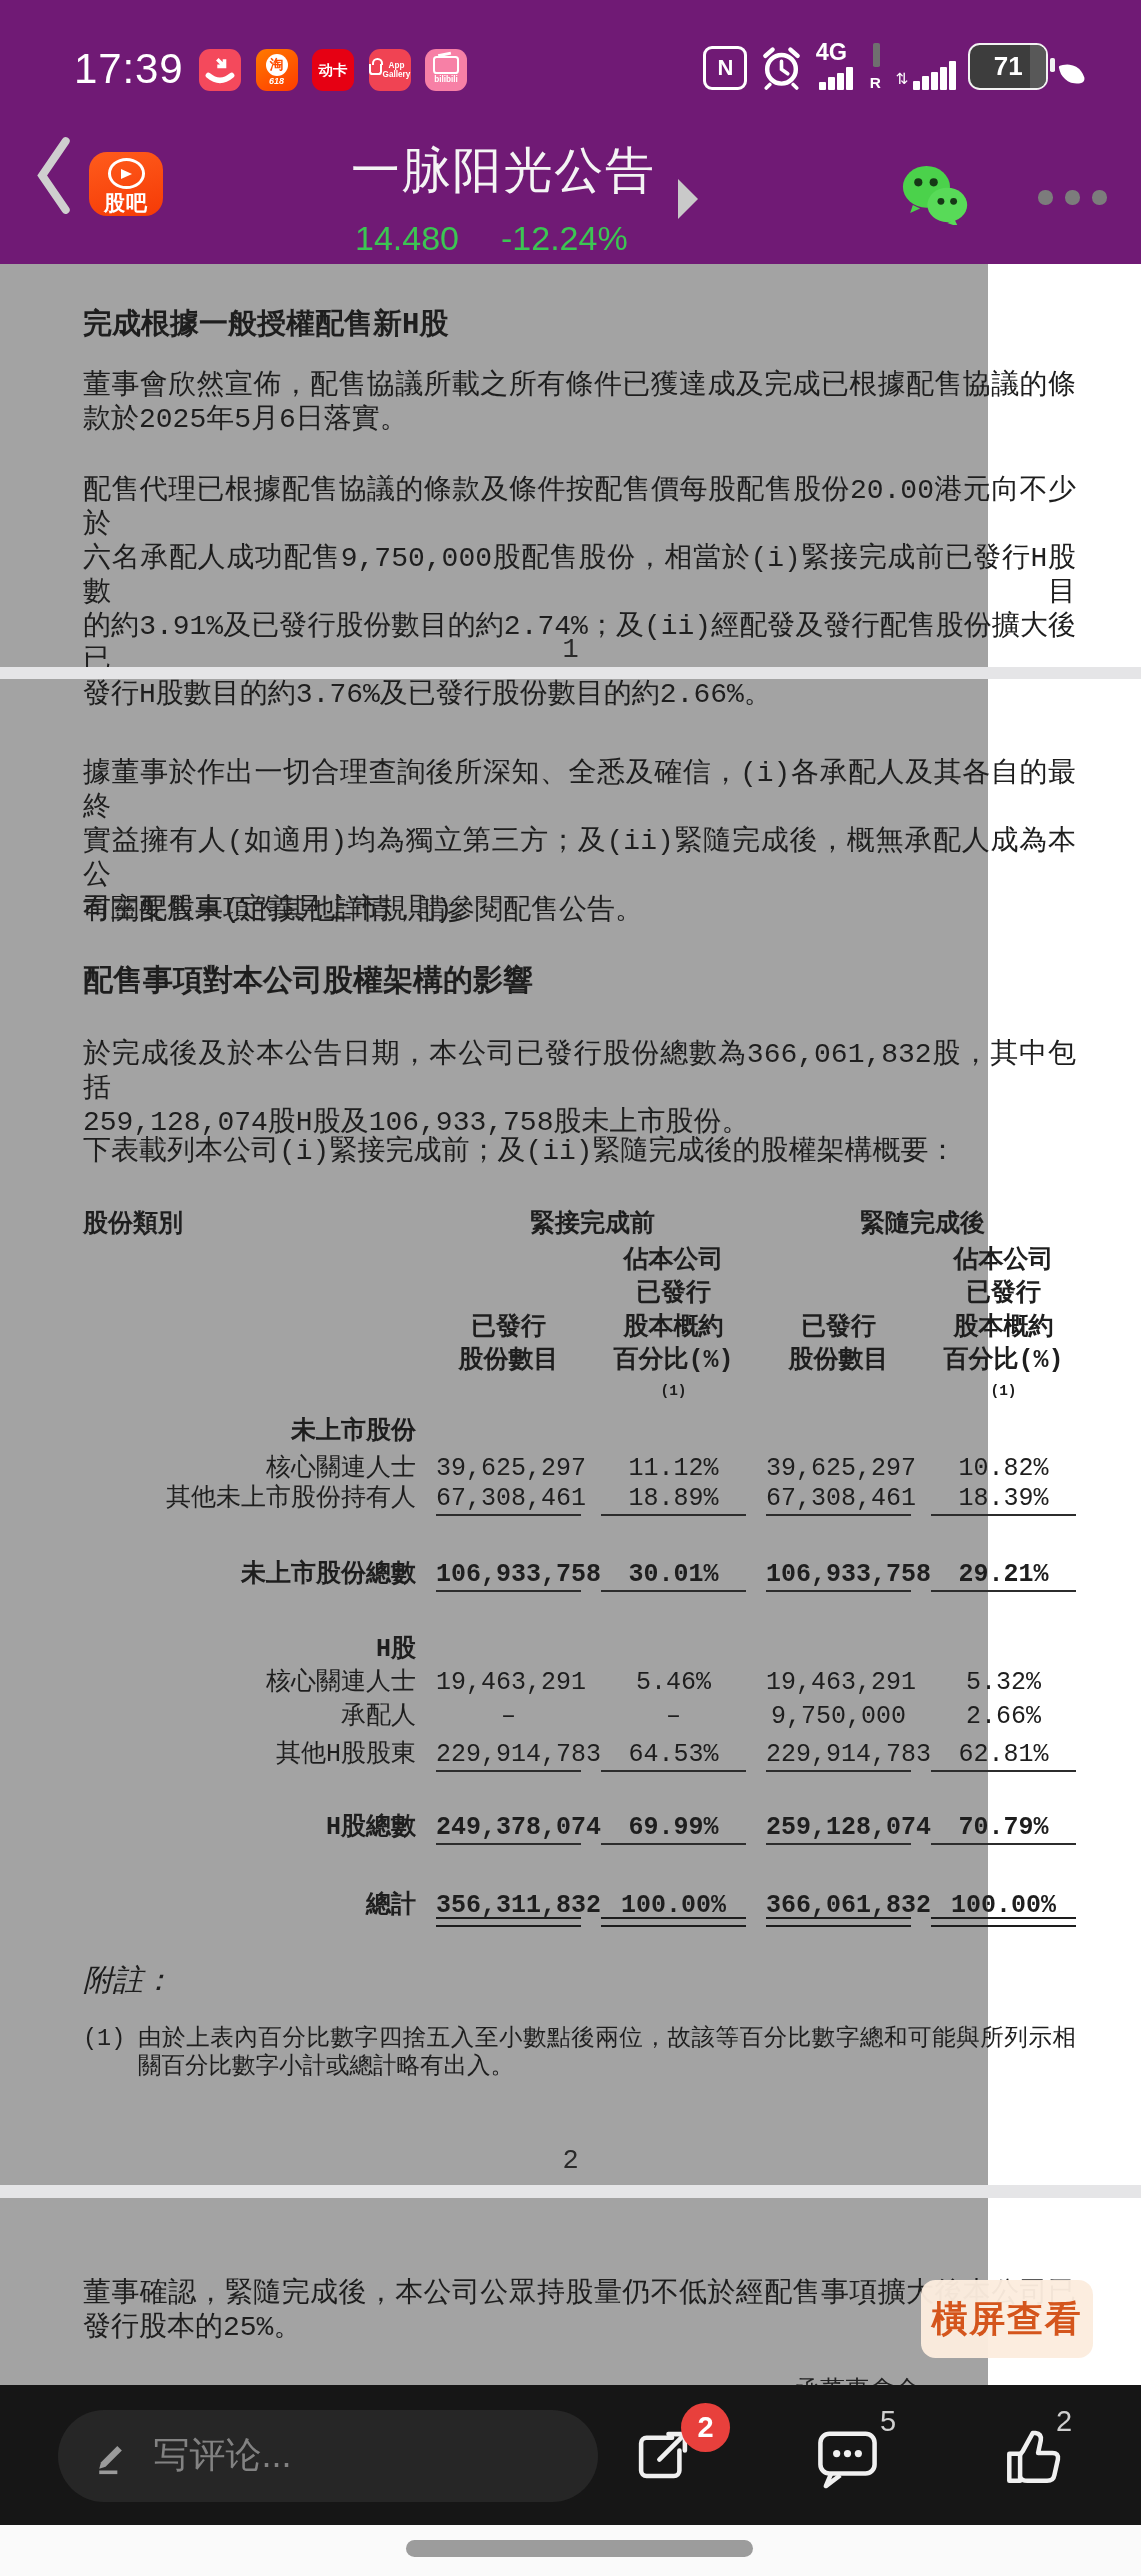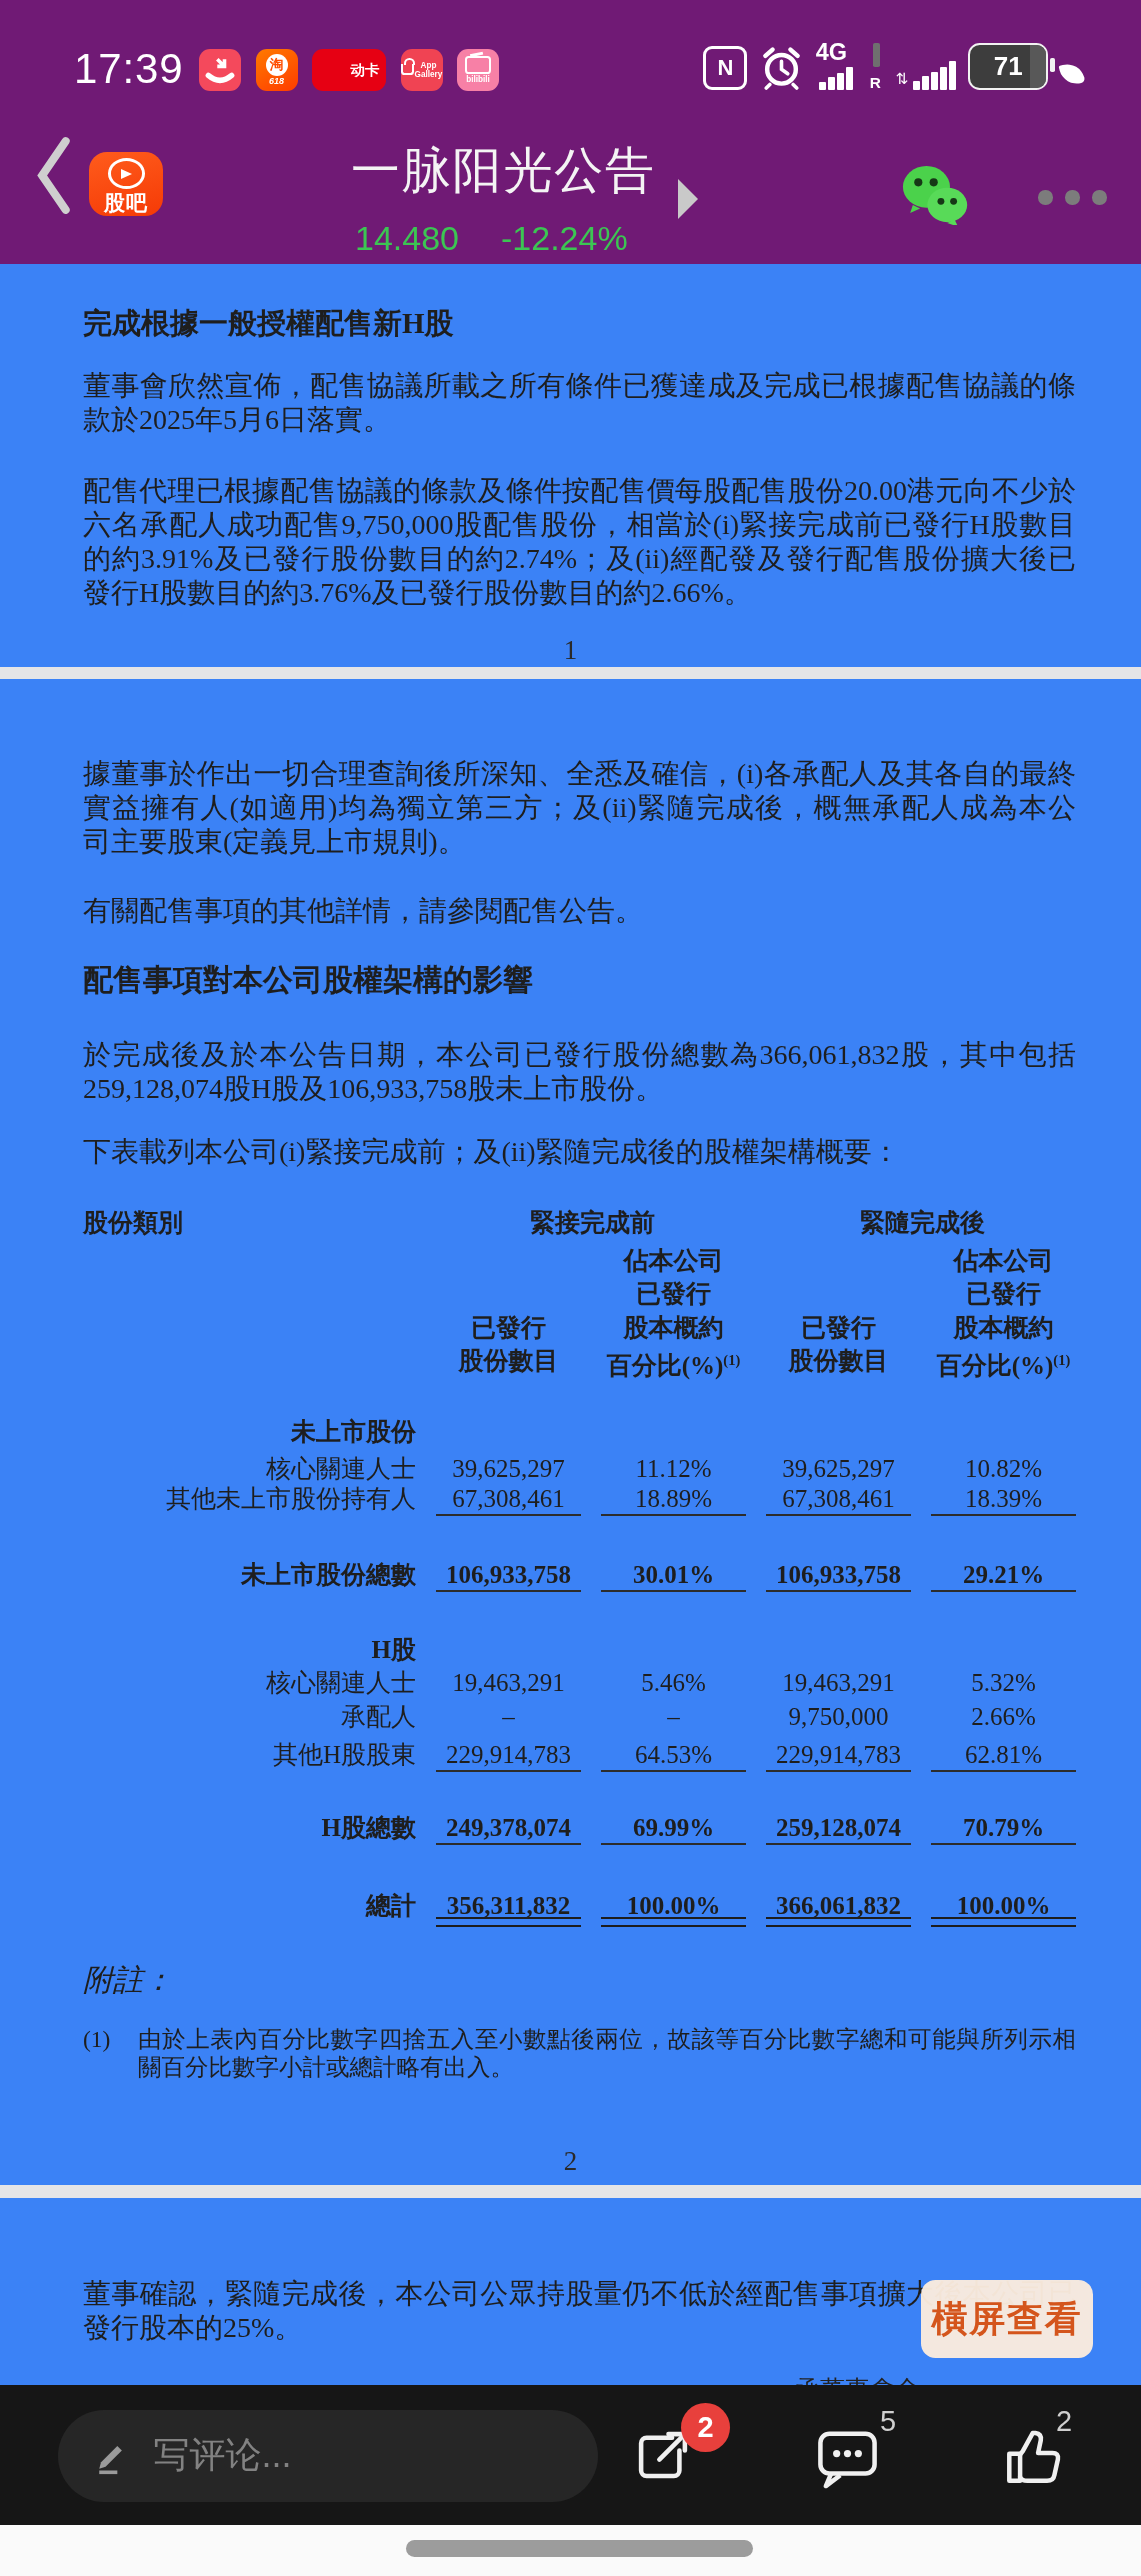--- a/index.html
+++ b/index.html
@@ -10,21 +10,21 @@
   .apphead{position:absolute;left:0;top:0;width:1141px;height:264px;background:#701a75;}
   .time{position:absolute;left:74px;top:45px;font-size:42px;color:#fff;letter-spacing:0.9px;}
   .notif{position:absolute;left:199px;top:49px;display:flex;gap:14.5px;}
   .appico{width:42px;height:42px;border-radius:11px;position:relative;overflow:hidden;
     display:flex;align-items:center;justify-content:center;color:#fff;}
   .ico-call{background:#f4495c;}
   .ico-tb{background:linear-gradient(150deg,#ff7a00,#ff3c00);flex-direction:column;}
   .ico-tb .circ{width:22px;height:22px;border-radius:50%;background:#fff;color:#ff4e00;
     font-size:13.6px;line-height:22px;text-align:center;font-weight:bold;margin-top:1.8px;}
   .ico-tb .s618{font-size:9px;font-style:italic;font-weight:bold;line-height:11px;}
-  .ico-dk{background:#e60013;font-weight:bold;font-size:14.5px;padding-left:32px;}
+  .ico-dk{background:#e60013;font-weight:bold;font-size:14.5px;}
   .ico-ag{background:#f04353;flex-direction:row;font-size:8.2px;line-height:9px;text-align:center;font-weight:bold;}
   .ico-ag .bag{width:16.3px;height:9px;border:2.7px solid #fff;border-top:none;border-radius:0 0 3.6px 3.6px;margin-bottom:0.9px;position:relative;}
   .ico-ag .bag::before{content:"";position:absolute;left:1.8px;top:-6.3px;width:7.2px;height:5.4px;border:2.7px solid #fff;border-bottom:none;border-radius:5.4px 5.4px 0 0;}
   .ico-bili{background:#f780a6;flex-direction:column;font-size:8.2px;font-weight:bold;}
   .ico-bili .tv{width:22px;height:13.6px;border:2.7px solid #fff;border-radius:3.6px;position:relative;margin-bottom:0.9px;}
   .ico-bili .tv::before{content:"";position:absolute;left:2.7px;top:-5.4px;width:12.7px;height:2.7px;background:#fff;transform:rotate(-12deg);}
   .sb-right{position:absolute;right:58px;top:43px;height:47px;display:flex;align-items:flex-end;gap:12.7px;color:#fff;}
   .nfc{width:38px;height:38px;border:3.6px solid #fff;border-radius:9px;font-weight:bold;
     font-size:22px;display:flex;align-items:center;justify-content:center;}
   .net{position:relative;width:67px;height:47px;}
@@ -52,22 +52,22 @@
   .gubaico .txt{font-size:21px;font-weight:bold;letter-spacing:0.9px;line-height:27px;}
   .navtitle{position:absolute;left:351px;top:138px;font-size:49px;color:#f4f4f4;letter-spacing:1.8px;}
   .playtri{position:absolute;left:678px;top:179px;width:0;height:0;
     border-left:20px solid #c9c9c9;border-top:20px solid transparent;border-bottom:20px solid transparent;}
   .pricerow{position:absolute;left:355px;top:219px;display:flex;gap:42px;font-size:34px;color:#3cc553;}
   .wechat{position:absolute;left:902px;top:165px;}
   .navdots{position:absolute;left:1038px;top:190px;display:flex;gap:12.7px;}
   .navdots i{width:14.5px;height:14.5px;border-radius:50%;background:#7c7c7c;}
 
   
-  .doc{position:absolute;left:0;top:264px;width:1141px;height:2312px;background:#3b82f6;
-    font-family:Liberation Serif, serif;color:#1e1e1e;}
+  .doc{position:absolute;left:0;top:264px;width:988px;height:2312px;background:#a3a3a3;
+    font-family:Liberation Mono, monospace;color:#1e1e1e;}
   .abs{position:absolute;}
   .h1{left:83px;font-size:29px;font-weight:bold;}
   .para{left:83px;width:993px;font-size:28px;line-height:34px;}
   .line{text-align:justify;text-align-last:justify;}
   .line.last{text-align-last:auto;}
   .pgnum{left:0;width:1141px;text-align:center;font-size:27px;color:#2a2a2a;}
   .band{left:0;width:1141px;background:#e5e5e7;}
 
   
   .tbl{position:absolute;left:83px;top:942px;width:993px;height:734px;font-size:25px;}

